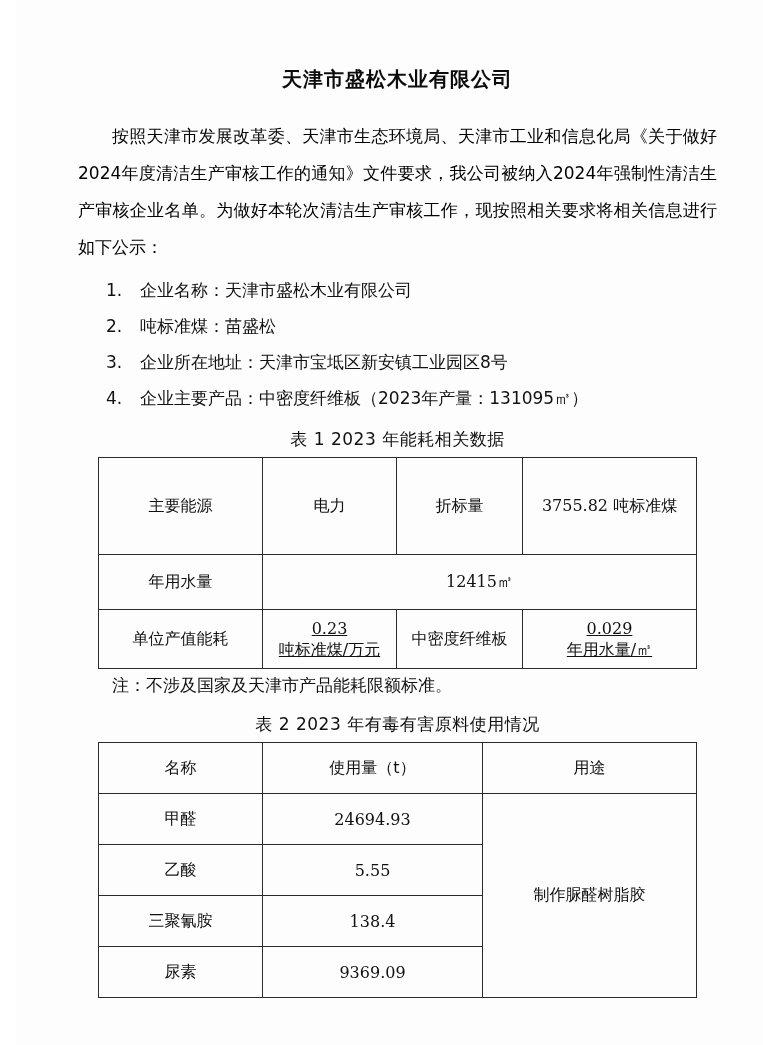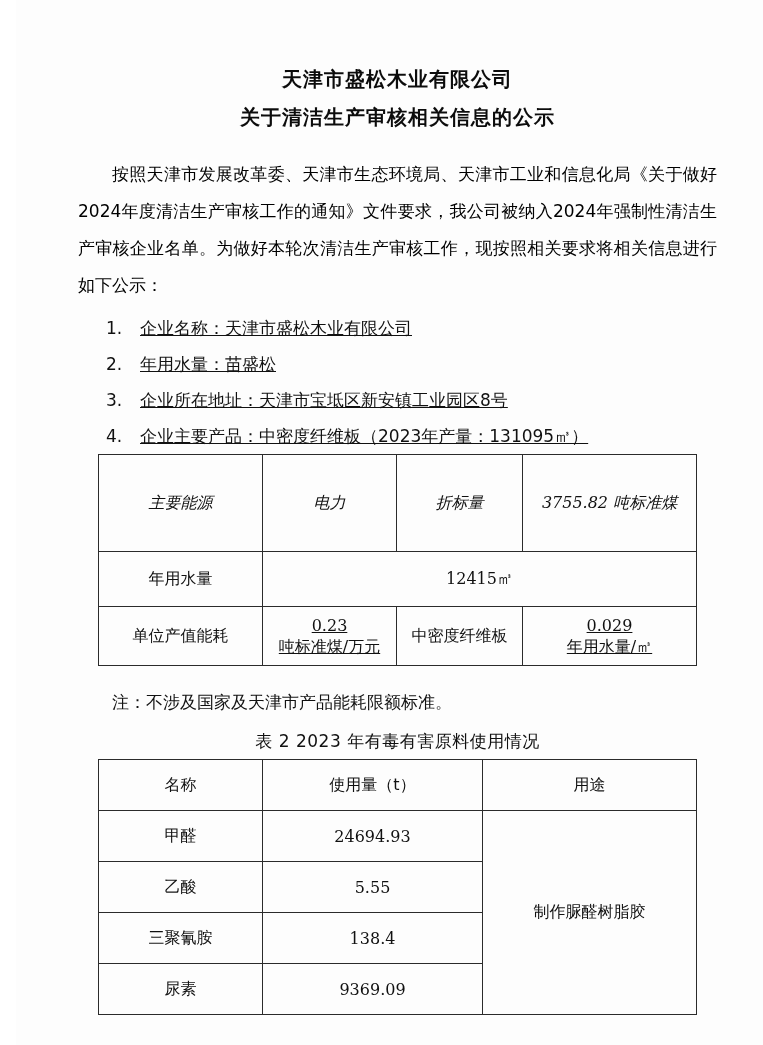--- a/index.html
+++ b/index.html
@@ -55,21 +55,20 @@
     align-items: baseline;
   }
   .list-num {
     width: 62px;
     padding-left: 28px;
     box-sizing: border-box;
     font-size: 17px;
   }
   .list-text {
     flex: 1;
-    text-decoration: underline;
   }
   .table-caption {
     text-align: center;
     font-size: 17px;
     margin-top: 12px;
     margin-bottom: 6px;
     letter-spacing: 0.5px;
   }
   table {
     border-collapse: collapse;
@@ -77,71 +76,71 @@
     margin: 0 auto;
     table-layout: fixed;
   }
   table td {
     border: 1px solid #2b2b2b;
     text-align: center;
     vertical-align: middle;
     font-size: 16px;
     padding: 6px 4px;
   }
-  .t1 .r1 td { height: 84px; font-style: italic; }
+  .t1 .r1 td { height: 84px; }
   .t1 .r2 td { height: 42px; }
   .t1 .r3 td { height: 46px; }
   .small-stack {
     line-height: 21px;
     text-decoration: underline;
   }
   .note {
     font-size: 17px;
-    margin-top: 20px;
+    margin-top: 0;
     padding-left: 34px;
     line-height: 32px;
   }
   .t2 td { height: 38px; }
   .t2 .hdr td { height: 38px; }
   .num-cell {
     font-family: "DejaVu Serif", "Liberation Serif", serif;
   }
 </style>
 </head>
 <body>
 
 <div class="page">
   <div class="inner">
 
     <div class="title-block">
       <div class="title-line">天津市盛松木业有限公司</div>
-      <div class="title-line">关于清洁生产审核相关信息的公示</div>
     </div>
 
     <div class="body-para">按照天津市发展改革委、天津市生态环境局、天津市工业和信息化局《关于做好2024年度清洁生产审核工作的通知》文件要求，我公司被纳入2024年强制性清洁生产审核企业名单。为做好本轮次清洁生产审核工作，现按照相关要求将相关信息进行如下公示：</div>
 
     <div class="list">
       <div class="list-item">
         <span class="list-num">1.</span>
         <span class="list-text">企业名称：天津市盛松木业有限公司</span>
       </div>
       <div class="list-item">
         <span class="list-num">2.</span>
-        <span class="list-text">年用水量：苗盛松</span>
+        <span class="list-text">吨标准煤：苗盛松</span>
       </div>
       <div class="list-item">
         <span class="list-num">3.</span>
         <span class="list-text">企业所在地址：天津市宝坻区新安镇工业园区8号</span>
       </div>
       <div class="list-item">
         <span class="list-num">4.</span>
         <span class="list-text">企业主要产品：中密度纤维板（2023年产量：131095㎥）</span>
       </div>
     </div>
 
+    <div class="table-caption">表 1   2023 年能耗相关数据</div>
 
     <table class="t1">
       <colgroup>
         <col style="width:164px">
         <col style="width:134px">
         <col style="width:126px">
         <col style="width:174px">
       </colgroup>
       <tbody>
         <tr class="r1">

